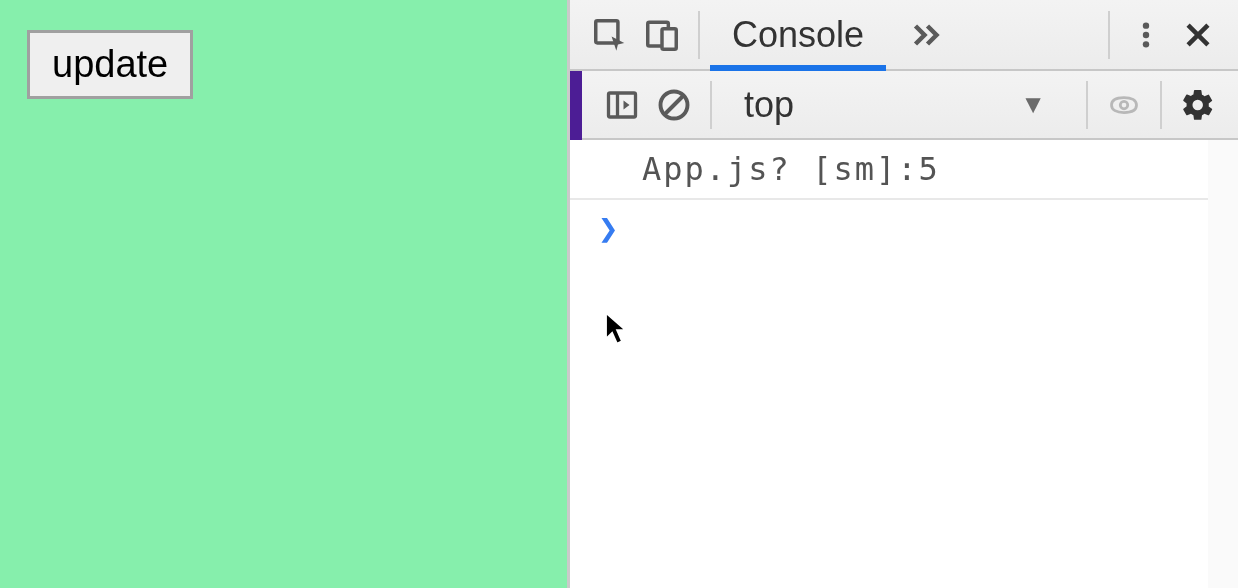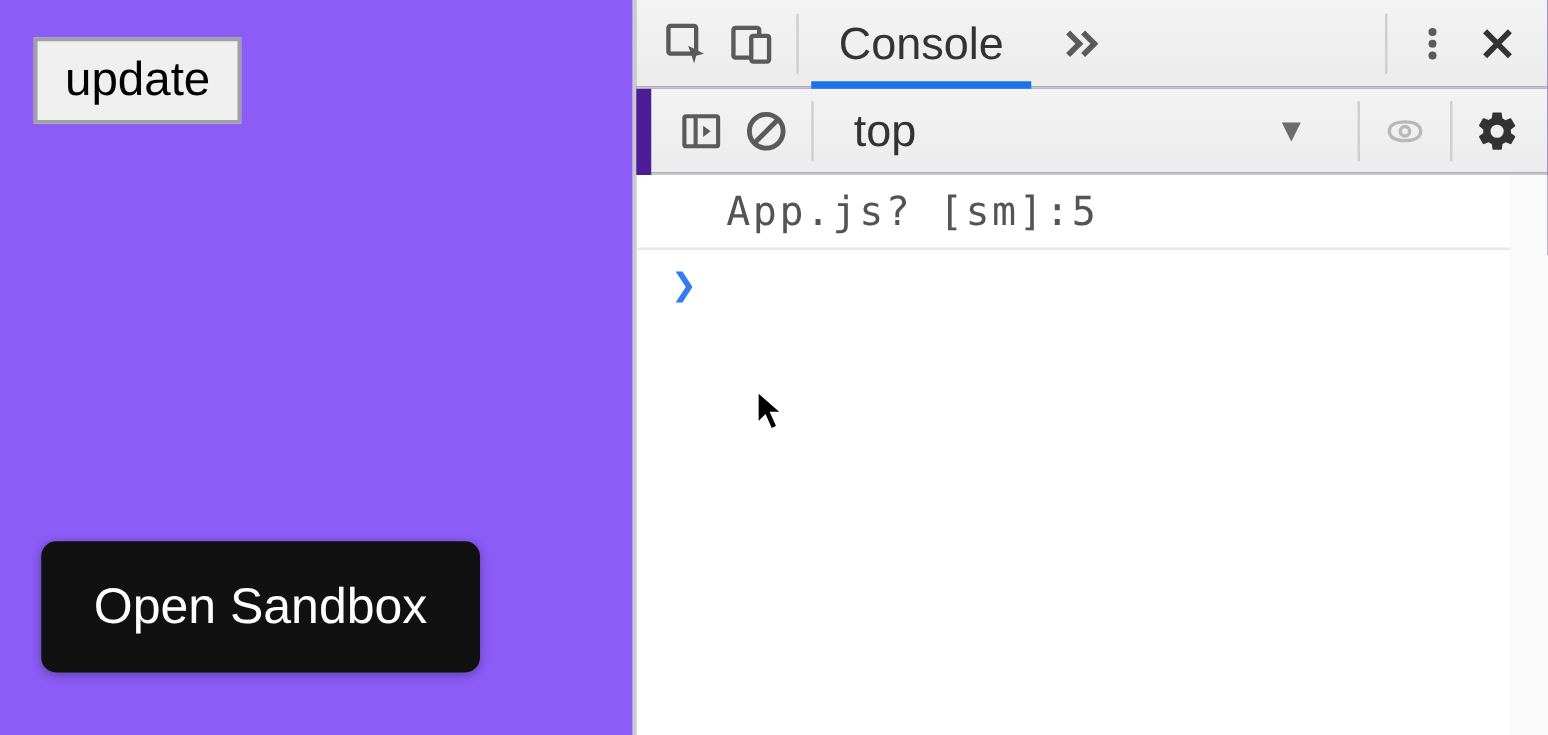--- a/index.html
+++ b/index.html
@@ -5,24 +5,24 @@
     * { margin: 0; padding: 0; box-sizing: border-box; }
     body {
       width: 1238px;
       height: 588px;
       font-family: -apple-system, BlinkMacSystemFont, "Segoe UI", Arial, sans-serif;
       display: flex;
       overflow: hidden;
       background: #fff;
     }
     .left-pane {
-      width: 506px;
+      width: 567px;
       height: 100%;
       position: relative;
-      background: #8b5cf6;
+      background: #86efac;
     }
     .update-btn {
       position: absolute;
       top: 30px;
       left: 27px;
       background: #efefef;
       border: 3px solid #a0a0a0;
       padding: 10px 22px;
       font-size: 38px;
       color: #000;
@@ -174,21 +174,20 @@
       height: 448px;
       background: #fafafa;
     }
     svg { display: block; }
   </style>
 </head>
 <body>
 
 <div class="left-pane">
   <button class="update-btn">update</button>
-  <button class="open-sandbox-btn">Open Sandbox</button>
 </div>
 
 <div class="divider"></div>
 
 <div class="right-pane">
 
   <div class="devtools-toolbar">
     <div class="toolbar-icon">
       <svg width="38" height="38" viewBox="0 0 24 24" fill="none" stroke="#5a5a5a" stroke-width="2.2">
         <rect x="3" y="3" width="14" height="14" rx="1" stroke-dasharray="0"></rect>

